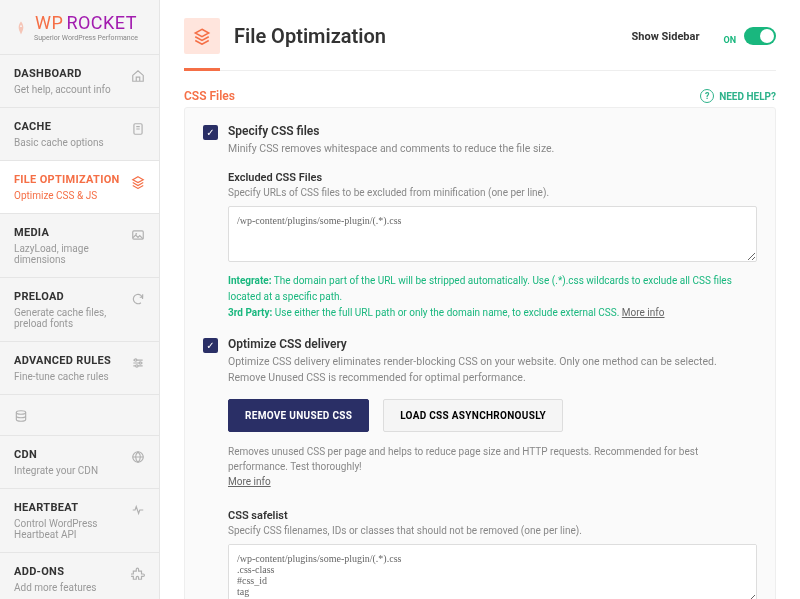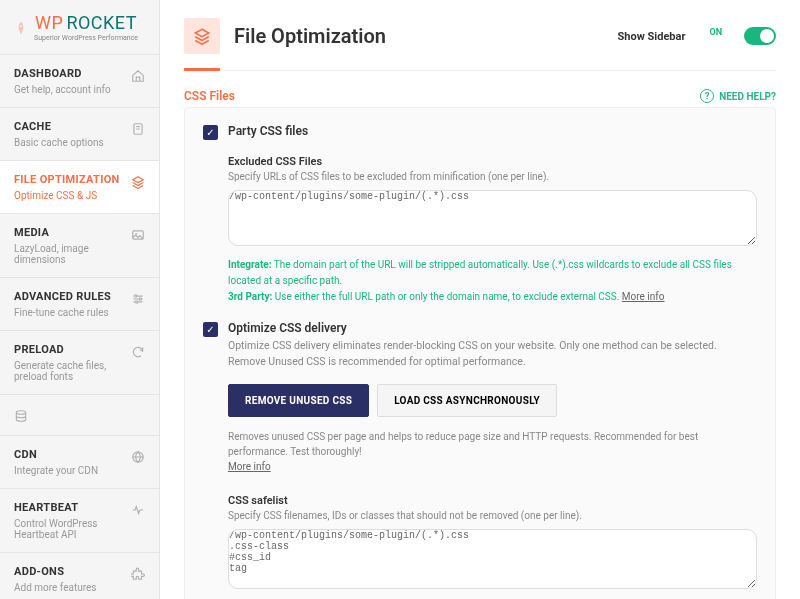--- a/index.html
+++ b/index.html
@@ -2,59 +2,59 @@
 <html><head>
 <meta charset="utf-8">
 <style>
 *{margin:0;padding:0;box-sizing:border-box;font-family:-apple-system,BlinkMacSystemFont,"Segoe UI",Roboto,sans-serif}
 body{background:#fff;width:800px;height:599px;overflow:hidden;display:flex;font-size:12px;color:#333}
 .sidebar{width:160px;background:#f5f5f5;border-right:1px solid #e5e5e5;display:flex;flex-direction:column;overflow-y:auto}
 .logo{padding:12px 14px;display:flex;align-items:center;gap:6px}
 .logo-img{display:flex;flex-direction:column;align-items:center}
 .logo-text{font-weight:400;font-size:18px;letter-spacing:.5px}
 .logo-wp{color:#f56f46}
-.logo-rocket{color:#0f766e}
+.logo-rocket{color:#a21caf}
 .logo-sub{font-size:7px;color:#888;margin-top:1px}
 .nav{list-style:none}
 .nav-item{padding:12px 14px;border-top:1px solid #e5e5e5;position:relative;cursor:pointer;display:flex;align-items:flex-start;justify-content:space-between;gap:8px}
 .nav-item.active{background:#fff;color:#f56f46}
 .nav-item.active .nav-sub{color:#f56f46}
 .nav-title{font-size:11px;font-weight:700;letter-spacing:.3px}
 .nav-sub{font-size:10px;color:#999;margin-top:4px}
 .nav-ico{width:14px;height:14px;opacity:.35;flex-shrink:0;margin-top:2px}
 .nav-item.active .nav-ico{opacity:1}
 .main{flex:1;display:flex;flex-direction:column;overflow:hidden}
 .hdr{display:flex;align-items:center;padding:18px 24px 0;gap:14px}
 .hdr-ico{width:36px;height:36px;background:#ffe5dd;display:flex;align-items:center;justify-content:center;border-radius:2px}
 .hdr-title{font-size:20px;font-weight:600;flex:1}
 .show-sb{font-size:11px;font-weight:700;margin-right:10px}
-.toggle{display:flex;align-items:flex-start;gap:22px}
+.toggle{display:flex;align-items:flex-end;gap:8px}
 .toggle-lbl{font-size:9px;font-weight:700;color:#19b77e}
 .toggle-sw{width:32px;height:18px;background:#19b77e;border-radius:10px;position:relative}
 .toggle-sw::after{content:"";position:absolute;right:2px;top:2px;width:14px;height:14px;background:#fff;border-radius:50%}
 .tabbar{margin:14px 24px 0;border-bottom:1px solid #eee;display:flex}
 .tab-ind{width:36px;height:3px;background:#f56f46;margin-bottom:-1px}
 .content{padding:18px 24px;overflow-y:auto;flex:1}
 .section-hd{display:flex;justify-content:space-between;align-items:center;margin-bottom:4px}
 .section-title{color:#f56f46;font-size:12px;font-weight:600}
 .needhelp{font-size:10px;font-weight:700;color:#2db28a;display:flex;align-items:center;gap:5px}
 .needhelp-ico{width:14px;height:14px;border:1.5px solid #2db28a;border-radius:50%;display:flex;align-items:center;justify-content:center;font-size:9px}
 .panel{background:#fafafa;border:1px solid #eee;border-radius:3px;padding:16px 18px}
 .opt{display:flex;gap:10px;margin-bottom:14px}
 .chk{width:15px;height:15px;background:#2a2f66;border-radius:2px;flex-shrink:0;display:flex;align-items:center;justify-content:center;color:#fff;font-size:10px;margin-top:1px}
 .opt-title{font-size:12px;font-weight:600;margin-bottom:3px}
 .opt-desc{font-size:10.5px;color:#888;line-height:1.5}
 .sub{margin-left:25px;margin-bottom:16px}
 .sub-title{font-size:11px;font-weight:600;margin-bottom:3px}
 .sub-desc{font-size:10px;color:#888;margin-bottom:8px}
-.ta{width:100%;min-height:56px;border:1px solid #ddd;border-radius:10px;font-family:Liberation Mono, monospace;font-size:10px;color:#666;resize:vertical;background:#fff}
+.ta{width:100%;min-height:56px;border:1px solid #ddd;border-radius:2px;padding:8px;font-family:Liberation Serif, serif;font-size:10px;color:#666;resize:vertical;background:#fff}
 .hint{font-size:10px;color:#19b77e;margin-top:8px;line-height:1.6}
 .hint strong{font-weight:700}
 .hint a{color:#666;text-decoration:underline}
-.btns{display:flex;gap:8px;margin:10px 0 12px 25px}
+.btns{display:flex;gap:14px;margin:10px 0 12px 25px}
 .btn{padding:10px 16px;font-size:10px;font-weight:700;letter-spacing:.3px;border:1px solid #ddd;background:#f5f5f5;cursor:pointer;border-radius:2px}
 .btn.primary{background:#2a2f66;color:#fff;border-color:#2a2f66}
 .info{font-size:10px;color:#888;margin-left:25px;line-height:1.5;margin-bottom:20px}
 .info a{color:#666;text-decoration:underline}
 svg{display:block}
 </style>
 </head>
 <body>
 
 <aside class="sidebar">
@@ -103,37 +103,37 @@
           <div class="nav-sub">LazyLoad, image dimensions</div>
         </div>
         <svg class="nav-ico" viewBox="0 0 24 24">
           <rect x="3" y="5" width="18" height="14" rx="2" fill="none" stroke="#333" stroke-width="2"></rect>
           <circle cx="9" cy="10" r="1.5" fill="#333"></circle>
           <path fill="none" stroke="#333" stroke-width="2" d="M3 17l5-5 4 4 3-3 6 6"></path>
         </svg>
       </li>
     <li class="nav-item">
         <div>
+          <div class="nav-title">PRELOAD</div>
+          <div class="nav-sub">Generate cache files, preload fonts</div>
+        </div>
+        <svg class="nav-ico" viewBox="0 0 24 24">
+          <path fill="none" stroke="#333" stroke-width="2" d="M20 12a8 8 0 10-3 6.3M20 4v5h-5"></path>
+        </svg>
+      </li>
+    <li class="nav-item">
+        <div>
           <div class="nav-title">ADVANCED RULES</div>
           <div class="nav-sub">Fine-tune cache rules</div>
         </div>
         <svg class="nav-ico" viewBox="0 0 24 24">
           <path stroke="#333" stroke-width="2" d="M4 7h16M4 12h16M4 17h16"></path>
           <circle cx="8" cy="7" r="2" fill="#fff" stroke="#333" stroke-width="2"></circle>
           <circle cx="16" cy="12" r="2" fill="#fff" stroke="#333" stroke-width="2"></circle>
           <circle cx="10" cy="17" r="2" fill="#fff" stroke="#333" stroke-width="2"></circle>
-        </svg>
-      </li>
-    <li class="nav-item">
-        <div>
-          <div class="nav-title">PRELOAD</div>
-          <div class="nav-sub">Generate cache files, preload fonts</div>
-        </div>
-        <svg class="nav-ico" viewBox="0 0 24 24">
-          <path fill="none" stroke="#333" stroke-width="2" d="M20 12a8 8 0 10-3 6.3M20 4v5h-5"></path>
         </svg>
       </li>
     <li class="nav-item">
         <svg class="nav-ico" viewBox="0 0 24 24">
           <ellipse cx="12" cy="6" rx="8" ry="3" fill="none" stroke="#333" stroke-width="2"></ellipse>
           <path fill="none" stroke="#333" stroke-width="2" d="M4 6v12c0 1.7 3.6 3 8 3s8-1.3 8-3V6 M4 12c0 1.7 3.6 3 8 3s8-1.3 8-3"></path>
         </svg>
       </li>
     <li class="nav-item">
         <div>
@@ -191,21 +191,22 @@
       <div class="needhelp">
         <span class="needhelp-ico">?</span>
         <span>NEED HELP?</span>
       </div>
     </div>
 
     <div class="panel">
       <div class="opt">
         <div class="chk">✓</div>
         <div>
-          <div class="opt-title">Party CSS files</div>
+          <div class="opt-title">Specify CSS files</div>
+          <div class="opt-desc">Minify CSS removes whitespace and comments to reduce the file size.</div>
         </div>
       </div>
       <div class="sub">
         <div class="sub-title">Excluded CSS Files</div>
         <div class="sub-desc">Specify URLs of CSS files to be excluded from minification (one per line).</div>
         <textarea class="ta" style="">/wp-content/plugins/some-plugin/(.*).css</textarea>
         <div class="hint">
           <strong>Integrate:</strong><span> The domain part of the URL will be stripped automatically. Use (.*).css wildcards to exclude all CSS files located at a specific path.</span><br>
           <strong>3rd Party:</strong><span> Use either the full URL path or only the domain name, to exclude external CSS. </span><a href="#">More info</a>
         </div>

